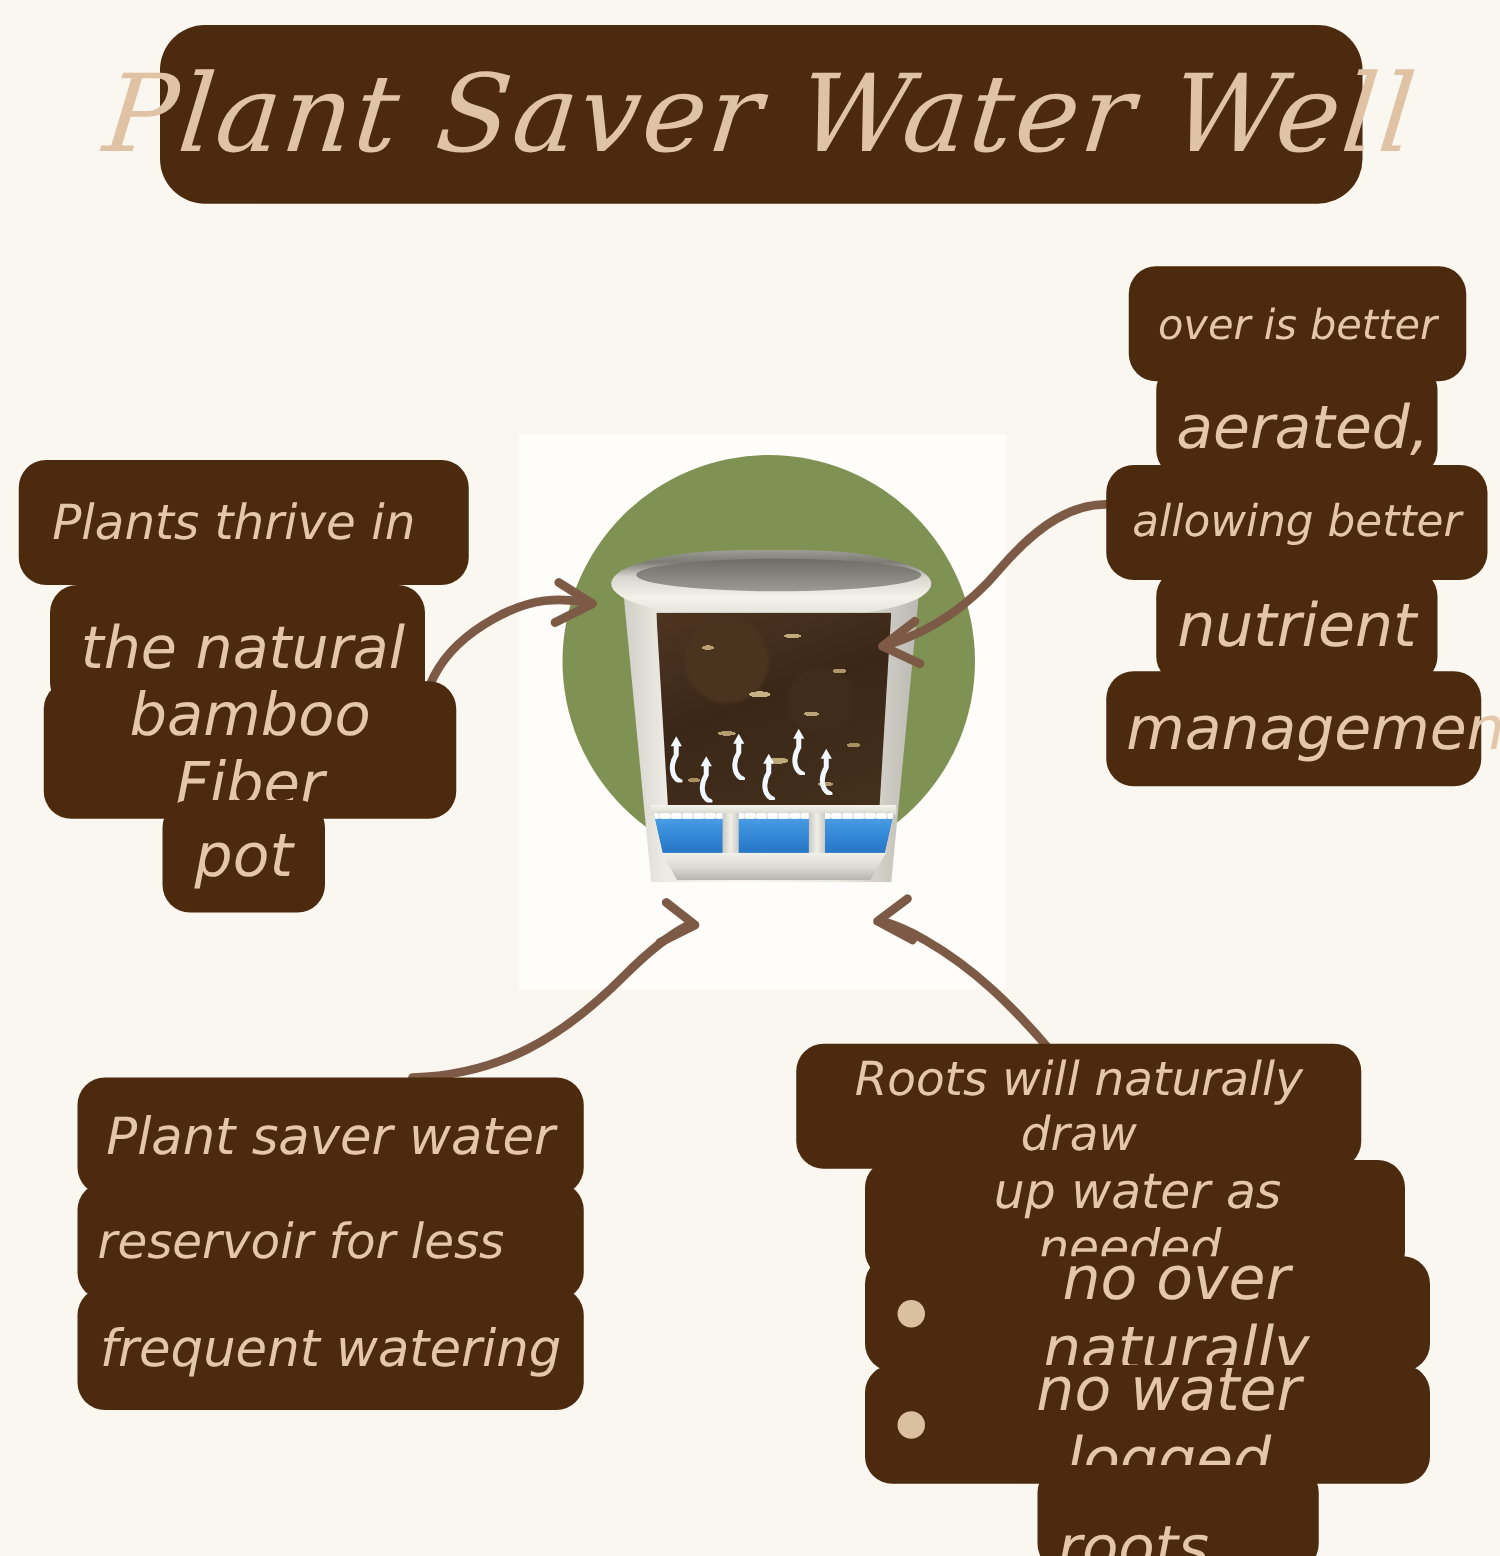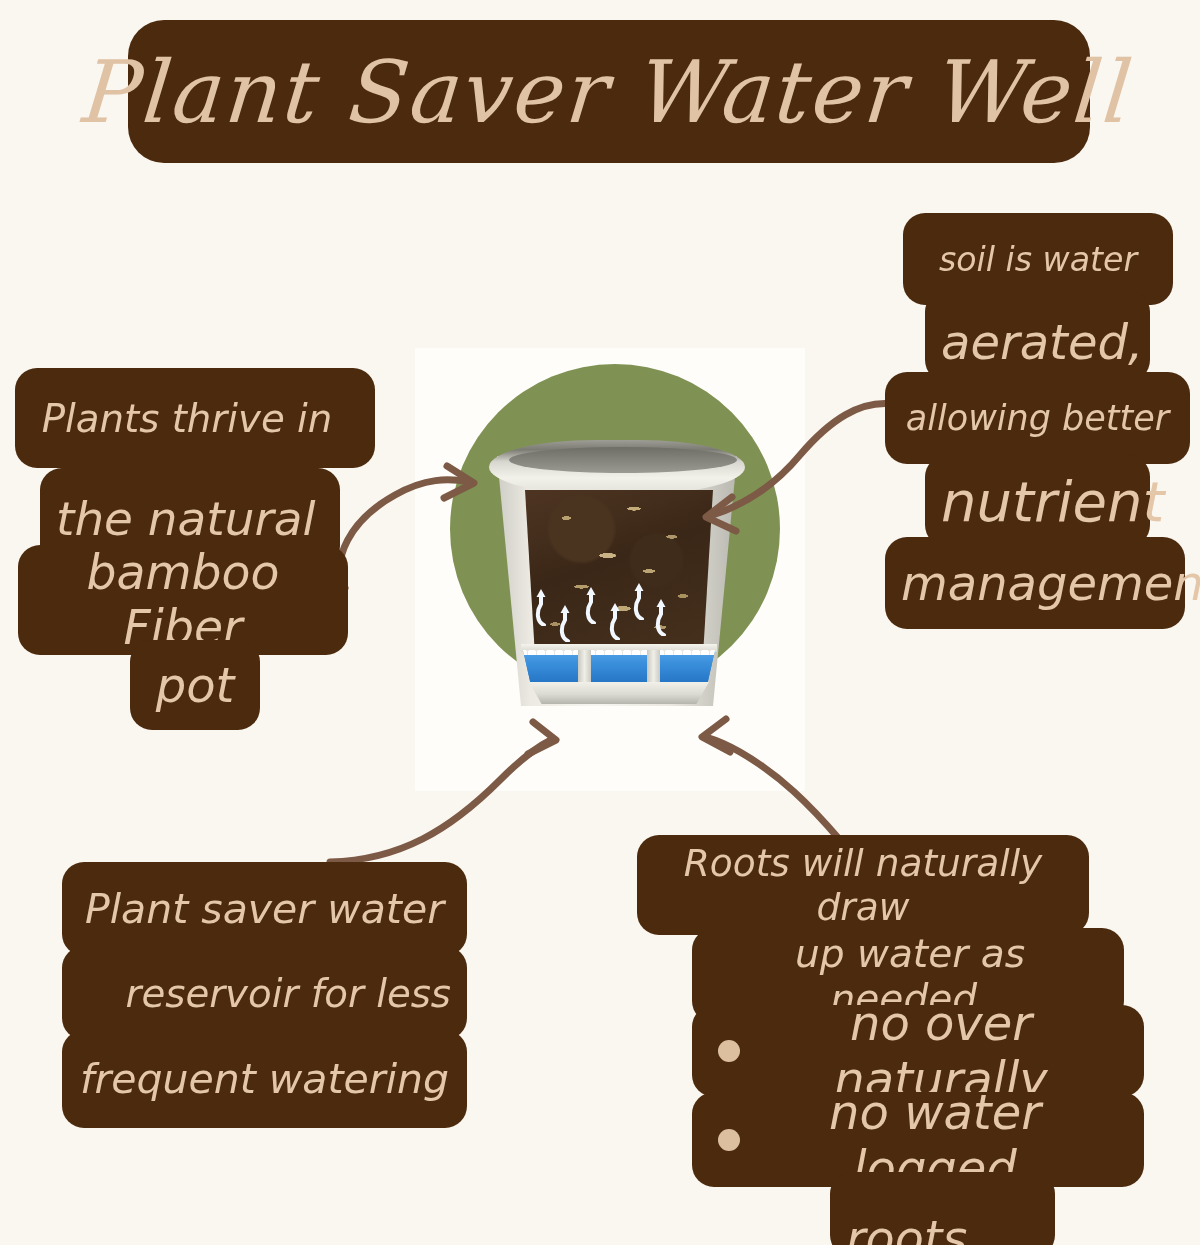--- a/index.html
+++ b/index.html
@@ -215,52 +215,52 @@
       </g>
     </g>
   </svg>
 
   <div id="callout-root">
       <div class="callout">
         <div class="cline" style="left: 15px; top: 368px; width: 360px; height: 100px; font-size: 38.7px; padding-left: 0; padding-right: 16px;">
           <span class="txt" style="text-align: center;">Plants thrive in</span>
         </div>
         <div class="cline" style="left: 40px; top: 468px; width: 300px; height: 100px; font-size: 46.9px; padding-left: 16px; padding-right: 16px;">
-          <span class="txt" style="text-align: left;">the natural</span>
-        </div>
-        <div class="cline" style="left: 18px; top: 545px; width: 330px; height: 110px; font-size: 47.3px; padding-left: 16px; padding-right: 16px;">
+          <span class="txt" style="text-align: right;">the natural</span>
+        </div>
+        <div class="cline" style="left: 35px; top: 545px; width: 330px; height: 110px; font-size: 47.3px; padding-left: 16px; padding-right: 16px;">
           <span class="txt" style="text-align: center;">bamboo Fiber</span>
         </div>
         <div class="cline" style="left: 130px; top: 640px; width: 130px; height: 90px; font-size: 48px; padding-left: 16px; padding-right: 16px;">
           <span class="txt" style="text-align: center;">pot</span>
         </div>
       </div>
       <div class="callout">
         <div class="cline" style="left: 903px; top: 213px; width: 270px; height: 92px; font-size: 33.2px; padding-left: 16px; padding-right: 16px;">
-          <span class="txt" style="text-align: center;">soil is water</span>
+          <span class="txt" style="text-align: center;">over is better</span>
         </div>
         <div class="cline" style="left: 925px; top: 290px; width: 225px; height: 92px; font-size: 48px; padding-left: 16px; padding-right: 16px;">
           <span class="txt" style="text-align: center; margin-top: 12px;">aerated,</span>
         </div>
         <div class="cline" style="left: 885px; top: 372px; width: 305px; height: 92px; font-size: 35px; padding-left: 16px; padding-right: 16px; font-style: italic;">
           <span class="txt" style="text-align: center;">allowing better</span>
         </div>
-        <div class="cline" style="left: 925px; top: 455px; width: 225px; height: 92px; font-size: 56px; padding-left: 16px; padding-right: 16px;">
+        <div class="cline" style="left: 925px; top: 455px; width: 225px; height: 92px; font-size: 48px; padding-left: 16px; padding-right: 16px;">
           <span class="txt" style="text-align: center;">nutrient</span>
         </div>
         <div class="cline" style="left: 885px; top: 537px; width: 300px; height: 92px; font-size: 48px; padding-left: 16px; padding-right: 16px;">
           <span class="txt" style="text-align: center;">management</span>
         </div>
       </div>
       <div class="callout">
         <div class="cline" style="left: 62px; top: 862px; width: 405px; height: 94px; font-size: 41px; padding-left: 16px; padding-right: 16px;">
           <span class="txt" style="text-align: center;">Plant saver water</span>
         </div>
         <div class="cline" style="left: 62px; top: 946px; width: 405px; height: 94px; font-size: 38.7px; padding-left: 16px; padding-right: 16px;">
-          <span class="txt" style="text-align: right;">reservoir for less</span>
+          <span class="txt" style="text-align: left;">reservoir for less</span>
         </div>
         <div class="cline" style="left: 62px; top: 1030px; width: 405px; height: 98px; font-size: 41px; padding-left: 16px; padding-right: 16px;">
           <span class="txt" style="text-align: center;">frequent watering</span>
         </div>
       </div>
       <div class="callout">
         <div class="cline" style="left: 637px; top: 835px; width: 452px; height: 100px; font-size: 37.5px; padding-left: 16px; padding-right: 16px;">
           <span class="txt" style="text-align: center;">Roots will naturally draw</span>
         </div>
         <div class="cline" style="left: 692px; top: 928px; width: 432px; height: 95px; font-size: 39.1px; padding-left: 20px; padding-right: 16px;">

